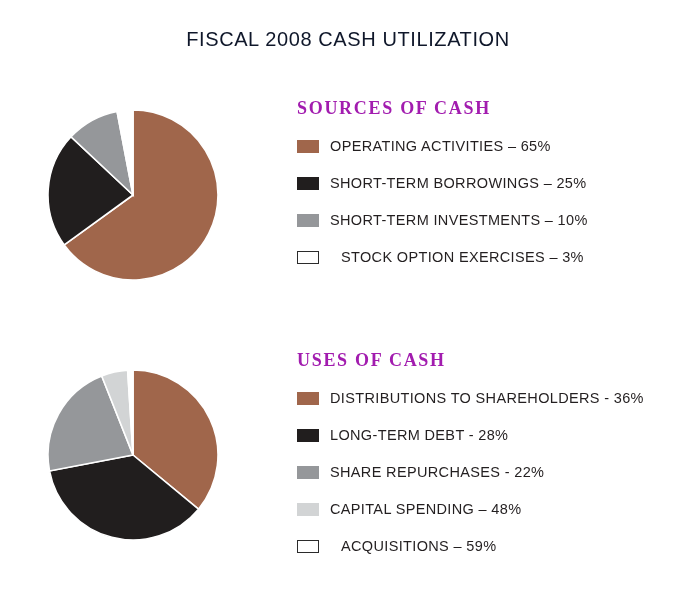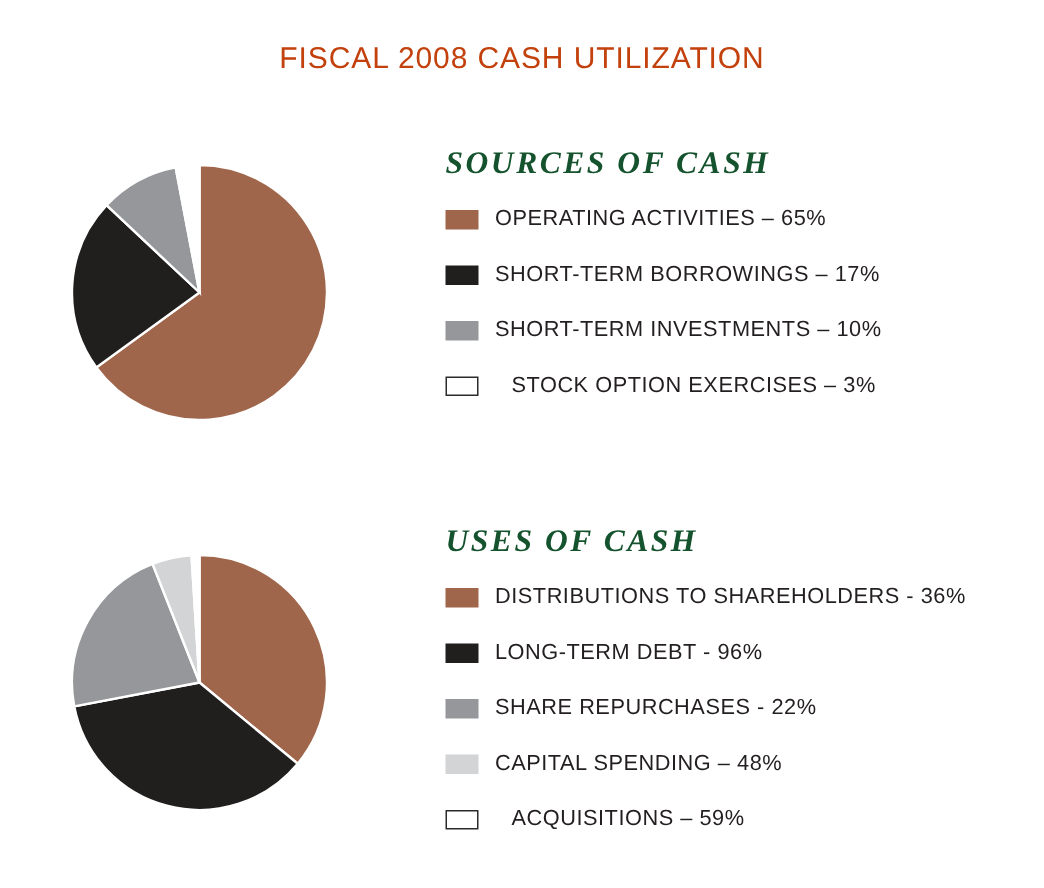--- a/index.html
+++ b/index.html
@@ -18,21 +18,21 @@
   #page-title {
     position: absolute;
     top: 28px;
     left: 0;
     width: 696px;
     text-align: center;
     font-family: "Liberation Sans", sans-serif;
     font-size: 20px;
     font-weight: 400;
     letter-spacing: 0.6px;
-    color: #c2410c;
+    color: #0f172a;
     white-space: nowrap;
   }
 
   .pie-wrap {
     position: absolute;
     width: 172px;
     height: 172px;
   }
   #pie-sources-wrap { left: 47px; top: 109px; }
   #pie-uses-wrap    { left: 47px; top: 369px; }
@@ -40,28 +40,27 @@
 
   .legend-block {
     position: absolute;
     left: 297px;
   }
   #legend-sources { top: 100px; }
   #legend-uses    { top: 352px; }
 
   .legend-heading {
     font-family: "Liberation Serif", serif;
-    font-size: 21px;
+    font-size: 18px;
     font-weight: 700;
     letter-spacing: 1.7px;
-    color: #14532d;
+    color: #a21caf;
     white-space: nowrap;
     margin: 0 0 22px 0;
     line-height: 16px;
-    font-style: italic;
   }
 
   .legend-row {
     display: flex;
     align-items: center;
     height: 16px;
     margin-bottom: 21px;
     white-space: nowrap;
   }
   .legend-row:last-child { margin-bottom: 0; gap: 11px; }
@@ -112,21 +111,21 @@
 
 <div class="legend-block" id="legend-sources">
   <div class="legend-heading">SOURCES OF CASH</div>
   <div class="legend-rows" id="legend-sources-rows">
       <div class="legend-row">
         <span class="swatch" style="background: rgb(160, 102, 75);"></span>
         <span class="legend-label">OPERATING ACTIVITIES – 65%</span>
       </div>
       <div class="legend-row">
         <span class="swatch" style="background: rgb(33, 30, 30);"></span>
-        <span class="legend-label">SHORT-TERM BORROWINGS – 17%</span>
+        <span class="legend-label">SHORT-TERM BORROWINGS – 25%</span>
       </div>
       <div class="legend-row">
         <span class="swatch" style="background: rgb(149, 151, 154);"></span>
         <span class="legend-label">SHORT-TERM INVESTMENTS – 10%</span>
       </div>
       <div class="legend-row">
         <span class="swatch swatch-outline"></span>
         <span class="legend-label">STOCK OPTION EXERCISES – 3%</span>
       </div>
     </div>
@@ -134,21 +133,21 @@
 
 <div class="legend-block" id="legend-uses">
   <div class="legend-heading">USES OF CASH</div>
   <div class="legend-rows" id="legend-uses-rows">
       <div class="legend-row">
         <span class="swatch" style="background: rgb(160, 102, 75);"></span>
         <span class="legend-label">DISTRIBUTIONS TO SHAREHOLDERS - 36%</span>
       </div>
       <div class="legend-row">
         <span class="swatch" style="background: rgb(33, 30, 30);"></span>
-        <span class="legend-label">LONG-TERM DEBT - 96%</span>
+        <span class="legend-label">LONG-TERM DEBT - 28%</span>
       </div>
       <div class="legend-row">
         <span class="swatch" style="background: rgb(149, 151, 154);"></span>
         <span class="legend-label">SHARE REPURCHASES - 22%</span>
       </div>
       <div class="legend-row">
         <span class="swatch" style="background: rgb(210, 212, 213);"></span>
         <span class="legend-label">CAPITAL SPENDING – 48%</span>
       </div>
       <div class="legend-row">

